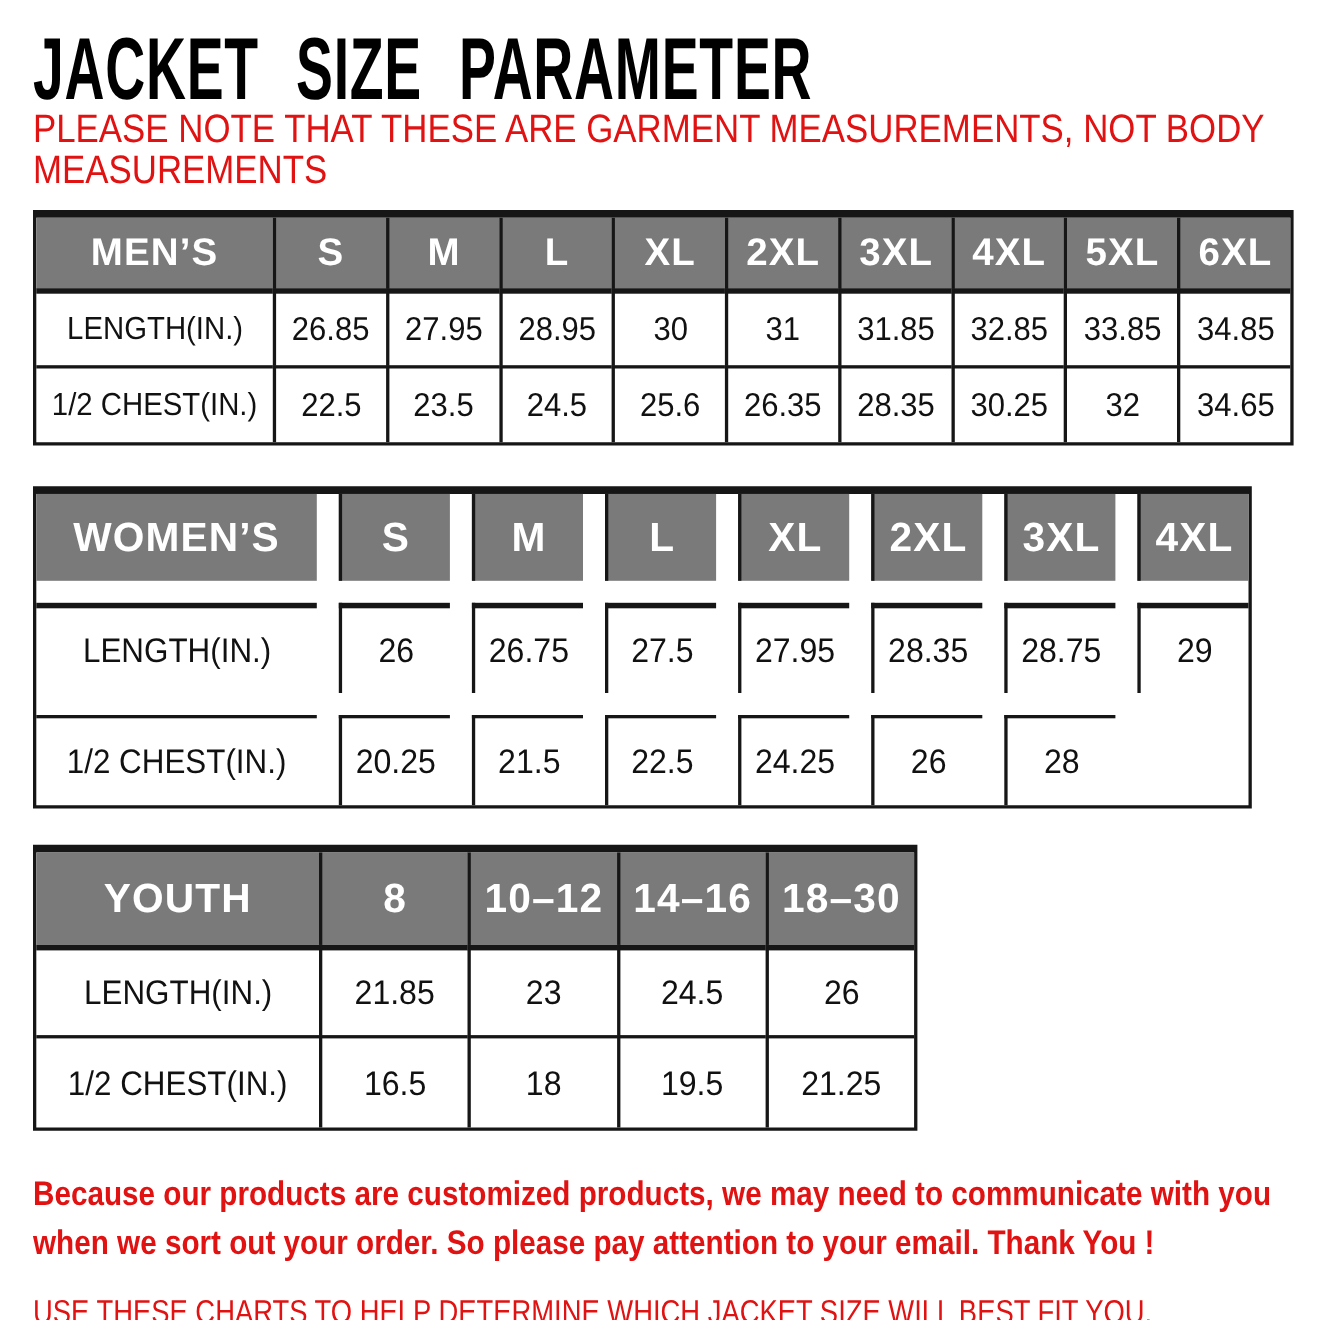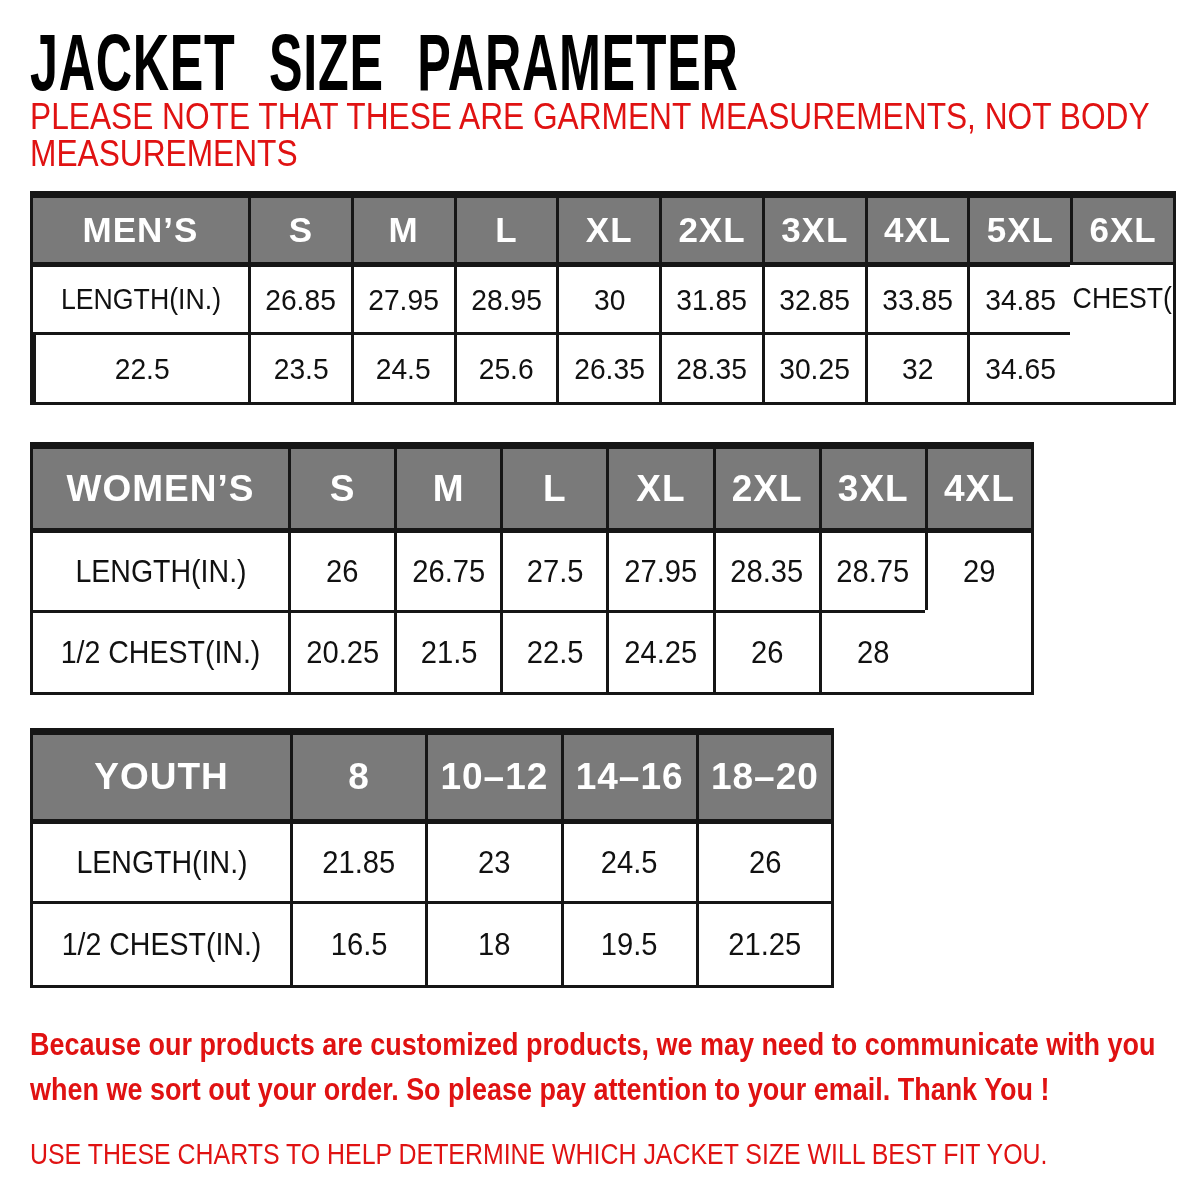--- a/index.html
+++ b/index.html
@@ -57,23 +57,24 @@
   }
   .mens{
     margin-top:19px;
     width:1146px;
     grid-template-columns:215px repeat(9,1fr);
     grid-template-rows:64px 70px 70px;
     --header-size:35px; --label-size:29px; --value-size:30px;
   }
   .womens{
     margin-top:37px;
-    width:1004px;
+    width:1108px;
     grid-template-columns:255px repeat(7,1fr);
     grid-template-rows:79px 82px 82px;
+    gap:20px;
     --header-size:37px; --label-size:31px; --value-size:31px;
   }
   .youth{
     margin-top:33px;
     width:804px;
     grid-template-columns:257px repeat(4,1fr);
     grid-template-rows:84px 82px 84px;
     --header-size:37px; --label-size:31px; --value-size:31px;
   }
   .cell{
@@ -171,20 +172,23 @@
     <div class="cell vcell r1">
         <span>27.95</span>
       </div>
     <div class="cell vcell r1">
         <span>28.95</span>
       </div>
     <div class="cell vcell r1">
         <span>30</span>
       </div>
     <div class="cell vcell r1">
+        <span>31</span>
+      </div>
+    <div class="cell vcell r1">
         <span>31.85</span>
       </div>
     <div class="cell vcell r1">
         <span>32.85</span>
       </div>
     <div class="cell vcell r1">
         <span>33.85</span>
       </div>
     <div class="cell vcell r1">
         <span>34.85</span>
@@ -303,21 +307,21 @@
     <div class="cell hcell r0">
         <span>8</span>
       </div>
     <div class="cell hcell r0">
         <span>10–12</span>
       </div>
     <div class="cell hcell r0">
         <span>14–16</span>
       </div>
     <div class="cell hcell r0">
-        <span>18–20</span>
+        <span>18–30</span>
       </div>
 
     <div class="cell lcell r1 c0">
         <span>LENGTH(IN.)</span>
       </div>
     <div class="cell vcell r1">
         <span>21.85</span>
       </div>
     <div class="cell vcell r1">
         <span>23</span>

